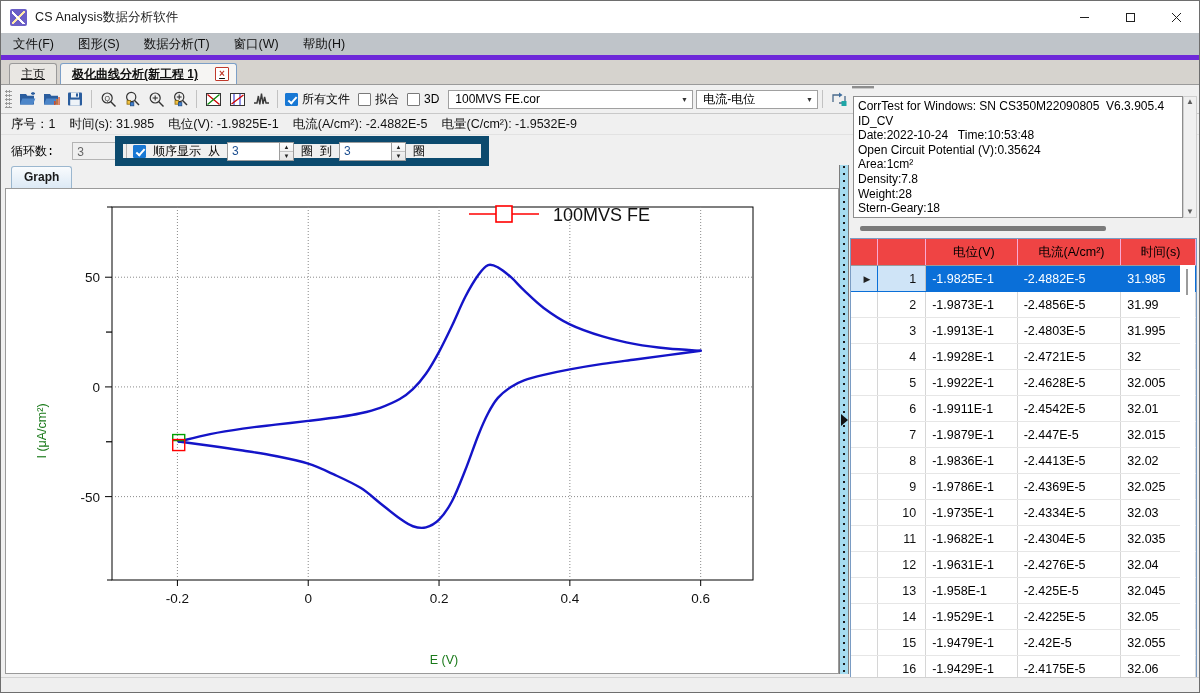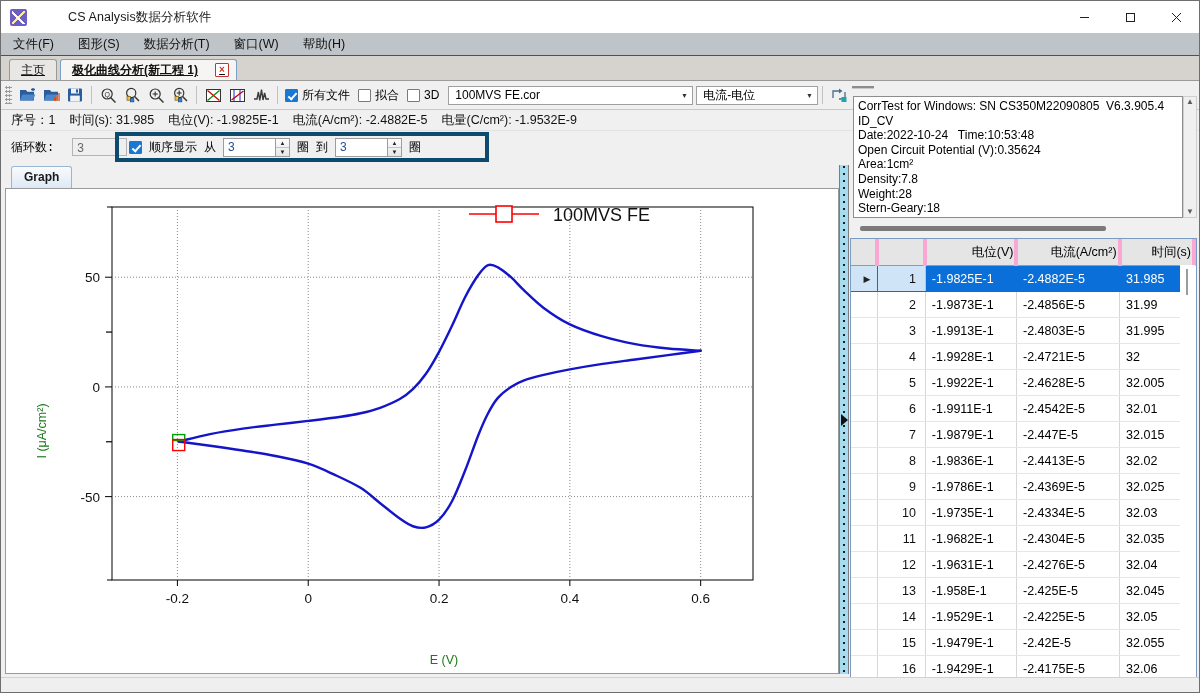--- a/index.html
+++ b/index.html
@@ -6,32 +6,32 @@
   html,body{margin:0;padding:0;}
   body{
     width:1200px;height:693px;overflow:hidden;
     font-family:"Liberation Sans","DejaVu Sans",sans-serif;
     font-size:12px;color:#000;background:#f0f0f0;
     -webkit-font-smoothing:antialiased;
   }
   .app{position:relative;width:1200px;height:693px;background:#f0f0f0;border:1px solid #6e6e6e;box-sizing:border-box;}
 
   
-  .titlebar{height:32px;background:#ffffff;display:flex;align-items:center;position:relative;gap:33px;}
+  .titlebar{height:32px;background:#ffffff;display:flex;align-items:center;position:relative;}
   .app-icon{width:17px;height:17px;margin-left:9px;margin-right:8px;background:#6b5fc6;border-radius:2px;position:relative;overflow:hidden;flex:none;}
   .app-icon:before{content:"";position:absolute;left:2px;top:2px;width:13px;height:13px;background:
       linear-gradient(45deg,transparent 40%,#fff 40%,#fff 52%,transparent 52%),
       linear-gradient(-45deg,transparent 44%,#ffe9a8 44%,#ffe9a8 56%,transparent 56%);}
   .title-text{font-size:12.5px;color:#1a1a1a;letter-spacing:.1px;}
   .winbtns{position:absolute;right:0;top:0;height:32px;display:flex;}
   .winbtn{width:46px;height:32px;display:flex;align-items:center;justify-content:center;font-size:13px;color:#202020;}
   .winbtn svg{display:block;}
 
   
-  .menubar{height:22px;background:#bfc4c9;display:flex;align-items:center;padding-left:12px;border-bottom:1px solid #6d28d9;}
+  .menubar{height:22px;background:#bfc4c9;display:flex;align-items:center;padding-left:12px;border-bottom:5px solid #6d28d9;}
   .menuitem{font-size:12.5px;color:#111;padding:2px 13px 2px 0;margin-right:11px;white-space:nowrap;}
 
   
   .tabstrip{height:24px;background:#d6d3ce;display:flex;align-items:flex-end;padding-left:8px;border-bottom:1px solid #9a9a9a;position:relative;}
   .tab{height:20px;line-height:20px;padding:0 11px;font-size:12px;background:#e9e7e3;border:1px solid #9a9a9a;border-bottom:none;border-radius:3px 3px 0 0;margin-right:3px;color:#111;text-decoration:underline;}
   .tab.active{background:#f6f5f3;font-weight:bold;border-color:#7c9fc7;padding-right:7px;display:flex;align-items:center;gap:17px;}
   .tab-close{display:inline-block;width:12px;height:12px;line-height:11px;text-align:center;font-size:10px;font-weight:bold;color:#c0392b;border:1px solid #c0392b;background:#fff;border-radius:1px;}
 
   
   .toolbar{height:28px;background:#f0f0f0;display:flex;align-items:center;border-bottom:1px solid #c9c9c9;padding-left:4px;}
@@ -49,21 +49,21 @@
   .combo1{width:245px;margin-left:4px;}
   .combo2{width:122px;margin-left:3px;}
 
   
   .infoline{height:20px;background:#f0f0f0;display:flex;align-items:center;font-size:12.5px;padding-left:10px;gap:14px;color:#111;border-bottom:1px solid #e2e2e2;}
 
   
   .cyclerow{height:32px;background:#f0f0f0;display:flex;align-items:center;padding-left:10px;position:relative;}
   .cyclelbl{font-size:12px;margin-right:18px;font-family:Liberation Mono, monospace;}
   .rofield{width:55px;height:18px;border:1px solid #b4b4b4;background:#efefef;color:#666;font-size:12px;line-height:18px;padding-left:4px;box-sizing:border-box;}
-  .redbox{position:absolute;left:114px;top:1px;width:374px;height:30px;border:4px solid #0c4a6e;box-sizing:border-box;display:flex;align-items:center;padding-left:10px;gap:7px;}
+  .redbox{position:absolute;left:114px;top:1px;width:374px;height:30px;border:8px solid #0c4a6e;box-sizing:border-box;display:flex;align-items:center;padding-left:10px;gap:7px;}
   .spin{display:flex;align-items:center;height:19px;}
   .spin input{width:52px;height:19px;border:1px solid #9d9d9d;border-right:none;font-size:12px;color:#1d4f91;padding-left:4px;box-sizing:border-box;outline:none;background:#fff;font-family:"Liberation Sans",sans-serif;}
   .spinbtns{width:15px;height:19px;border:1px solid #9d9d9d;background:linear-gradient(#fdfdfd,#e6e6e6);display:flex;flex-direction:column;box-sizing:border-box;}
   .spinbtns div{flex:1;display:flex;align-items:center;justify-content:center;font-size:6px;color:#222;}
   .spinbtns div:first-child{border-bottom:1px solid #c3c3c3;}
 
   
   .content{position:absolute;left:0;top:164px;right:0;bottom:0;}
   .leftpane{position:absolute;left:4px;top:0;width:834px;bottom:18px;}
   .graphtabs{height:23px;display:flex;align-items:flex-end;padding-left:6px;}
@@ -86,21 +86,21 @@
       linear-gradient(#8d8d8d,#8d8d8d) 0 0/22px 2px no-repeat,
       linear-gradient(#c8c8c8,#c8c8c8) 0 2px/22px 1px no-repeat;}
   .notes{position:absolute;left:3px;top:13px;right:14px;height:122px;background:#fff;border:1px solid #8d8d8d;box-sizing:border-box;padding:2px 4px;font-size:12px;line-height:14.6px;overflow:hidden;white-space:pre;}
   .vscroll{position:absolute;right:0;top:13px;width:14px;height:122px;background:#f0f0f0;border:1px solid #cfcfcf;box-sizing:border-box;display:flex;flex-direction:column;justify-content:space-between;align-items:center;}
   .vscroll .ar{font-size:8px;color:#5d5d5d;line-height:10px;}
   .hscroll{position:absolute;left:10px;top:140px;right:16px;height:11px;}
   .hscroll .bar{position:absolute;left:0;top:3px;width:246px;height:5px;background:#7a7a7a;border-radius:2px;}
 
   .tablewrap{position:absolute;left:0;top:155px;right:0;bottom:0;border:1px solid #7a9cc4;box-sizing:border-box;background:#fff;overflow:hidden;}
   table.grid{border-collapse:collapse;width:100%;font-size:12.5px;table-layout:fixed;}
-  table.grid th{height:24px;background:#e5e5e5;border-right:4px solid #f9a8d4;border-bottom:1px solid #9a9a9a;font-weight:normal;text-align:right;padding-left:6px;white-space:nowrap;}
+  table.grid th{height:24px;background:#ef4444;border-right:1px solid #f9a8d4;border-bottom:1px solid #9a9a9a;font-weight:normal;text-align:center;padding-left:6px;white-space:nowrap;}
   table.grid td{height:23px;border-right:1px solid #d6d6d6;border-bottom:1px solid #e6e6e6;padding-left:6px;white-space:nowrap;overflow:hidden;}
   table.grid col.c0{width:22px}table.grid col.c1{width:40px}
   table.grid col.c2{width:76px}table.grid col.c3{width:86px}table.grid col.c4{width:62px}
   td.idx{text-align:right;padding-right:9px;padding-left:0;color:#111;background:#fff;}
   td.marker{text-align:center;padding:0;color:#444;font-size:9px;background:#fff;}
   tr.sel td{background:#0a6fd8;color:#fff;border-right-color:#0a6fd8;border-bottom-color:#0a6fd8;}
   tr.sel td.idx{background:#cfe4f7;color:#111;border-right-color:#c3c3c3;}
   tr.sel td.marker{background:#cfe4f7;color:#222;}
   .tscroll{position:absolute;right:1px;top:26px;width:15px;bottom:1px;background:#fff;}
   .tscroll .thumb{position:absolute;left:6px;top:4px;width:2px;height:26px;background:#9b9b9b;}

